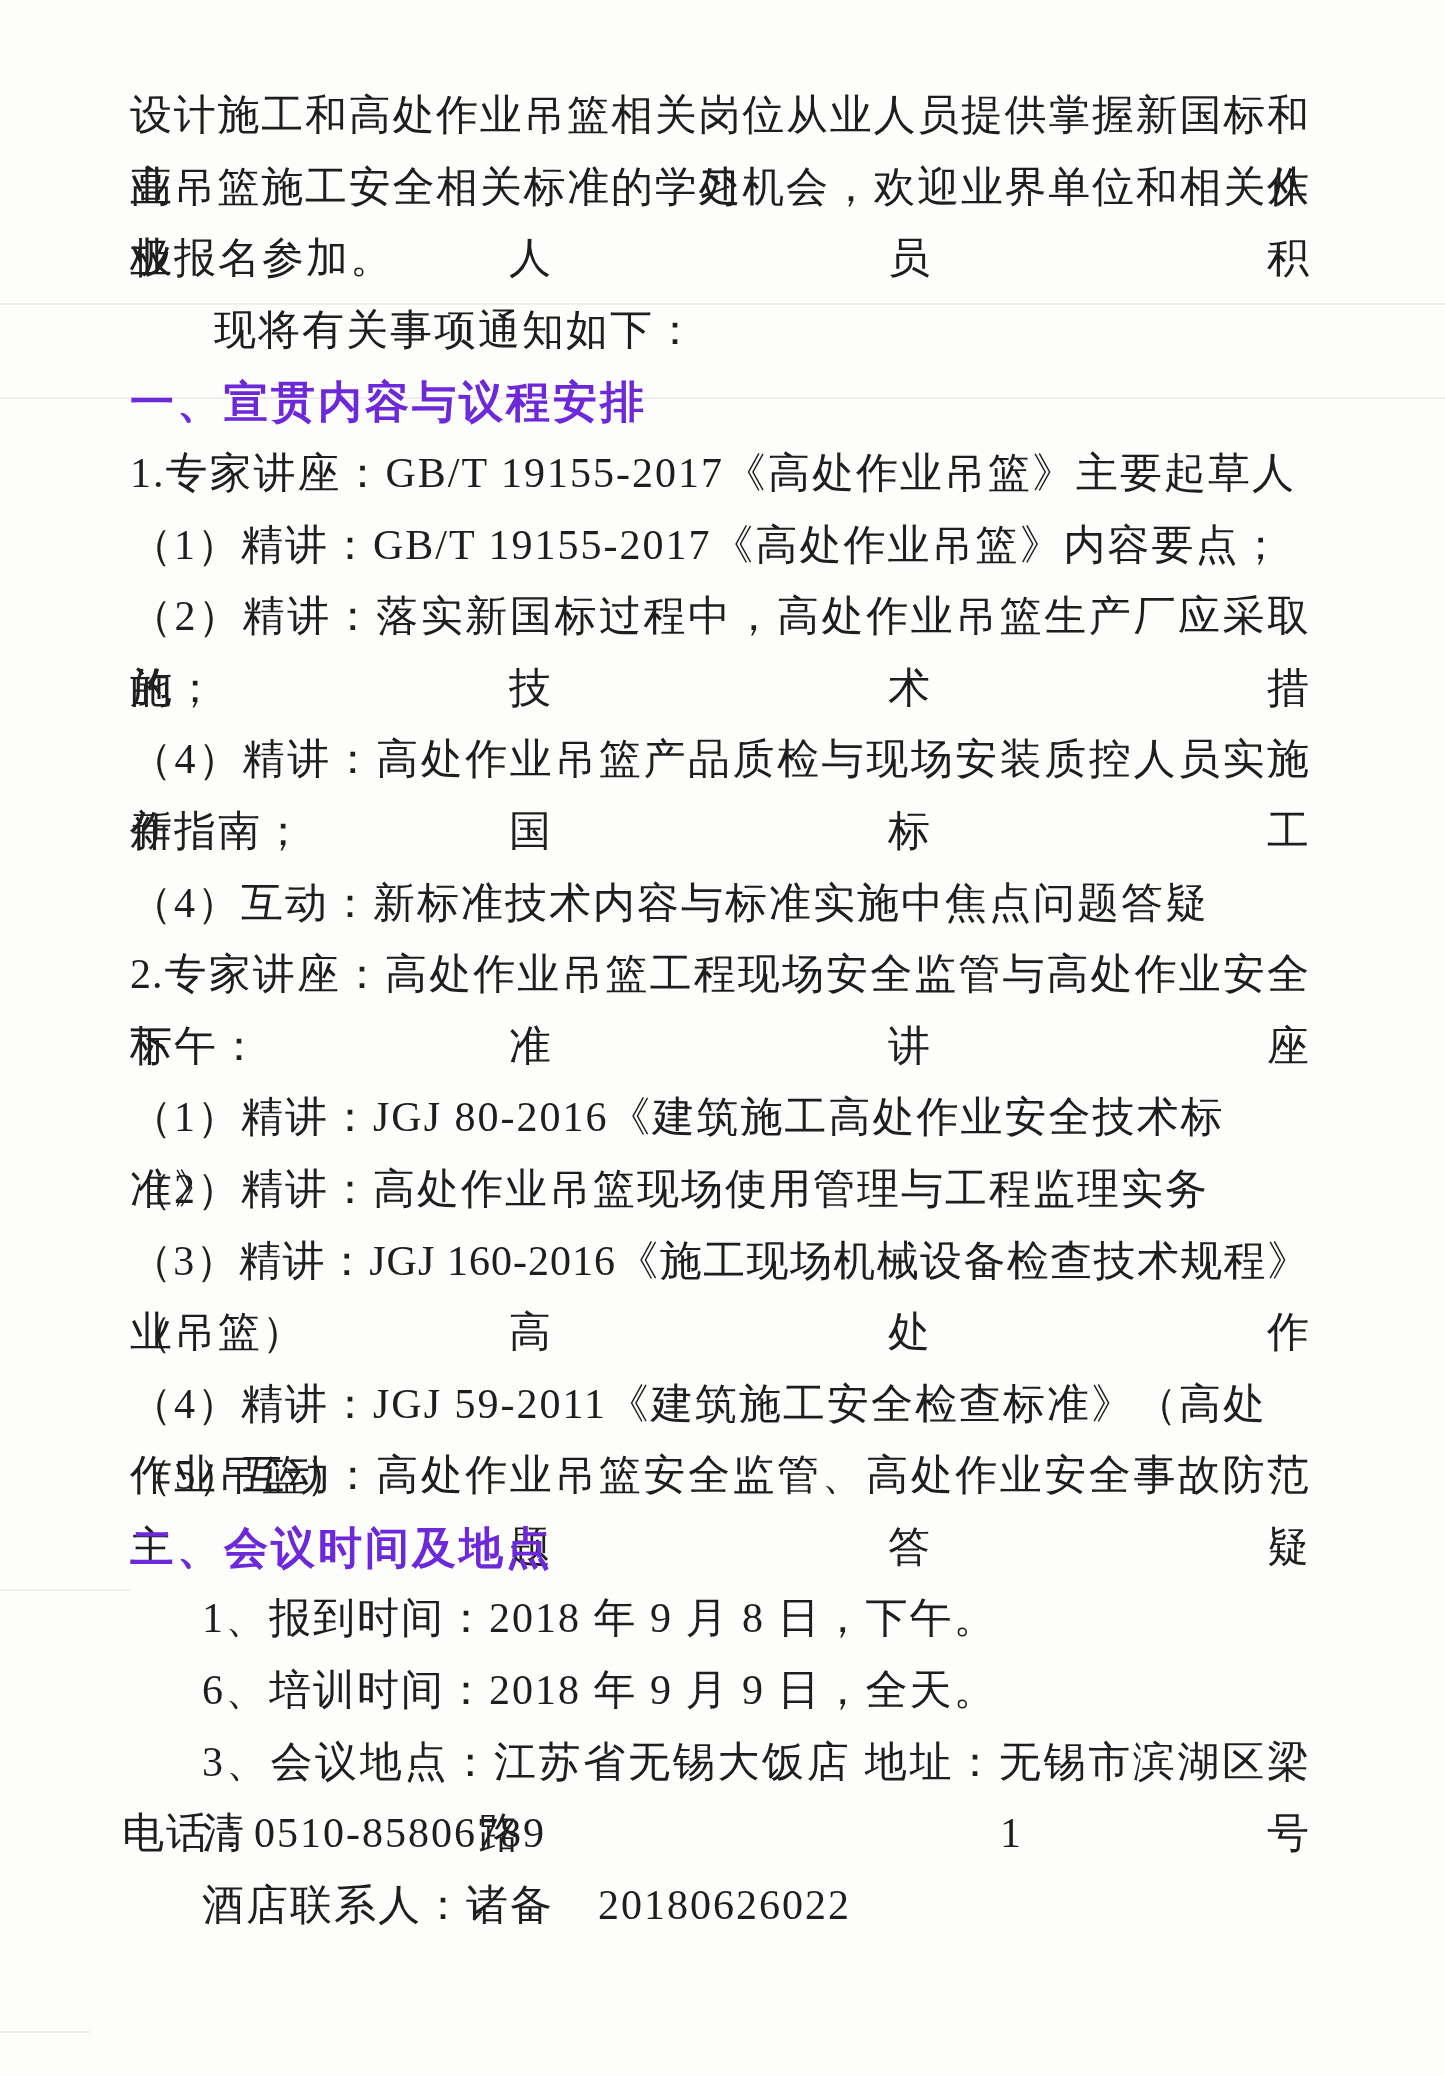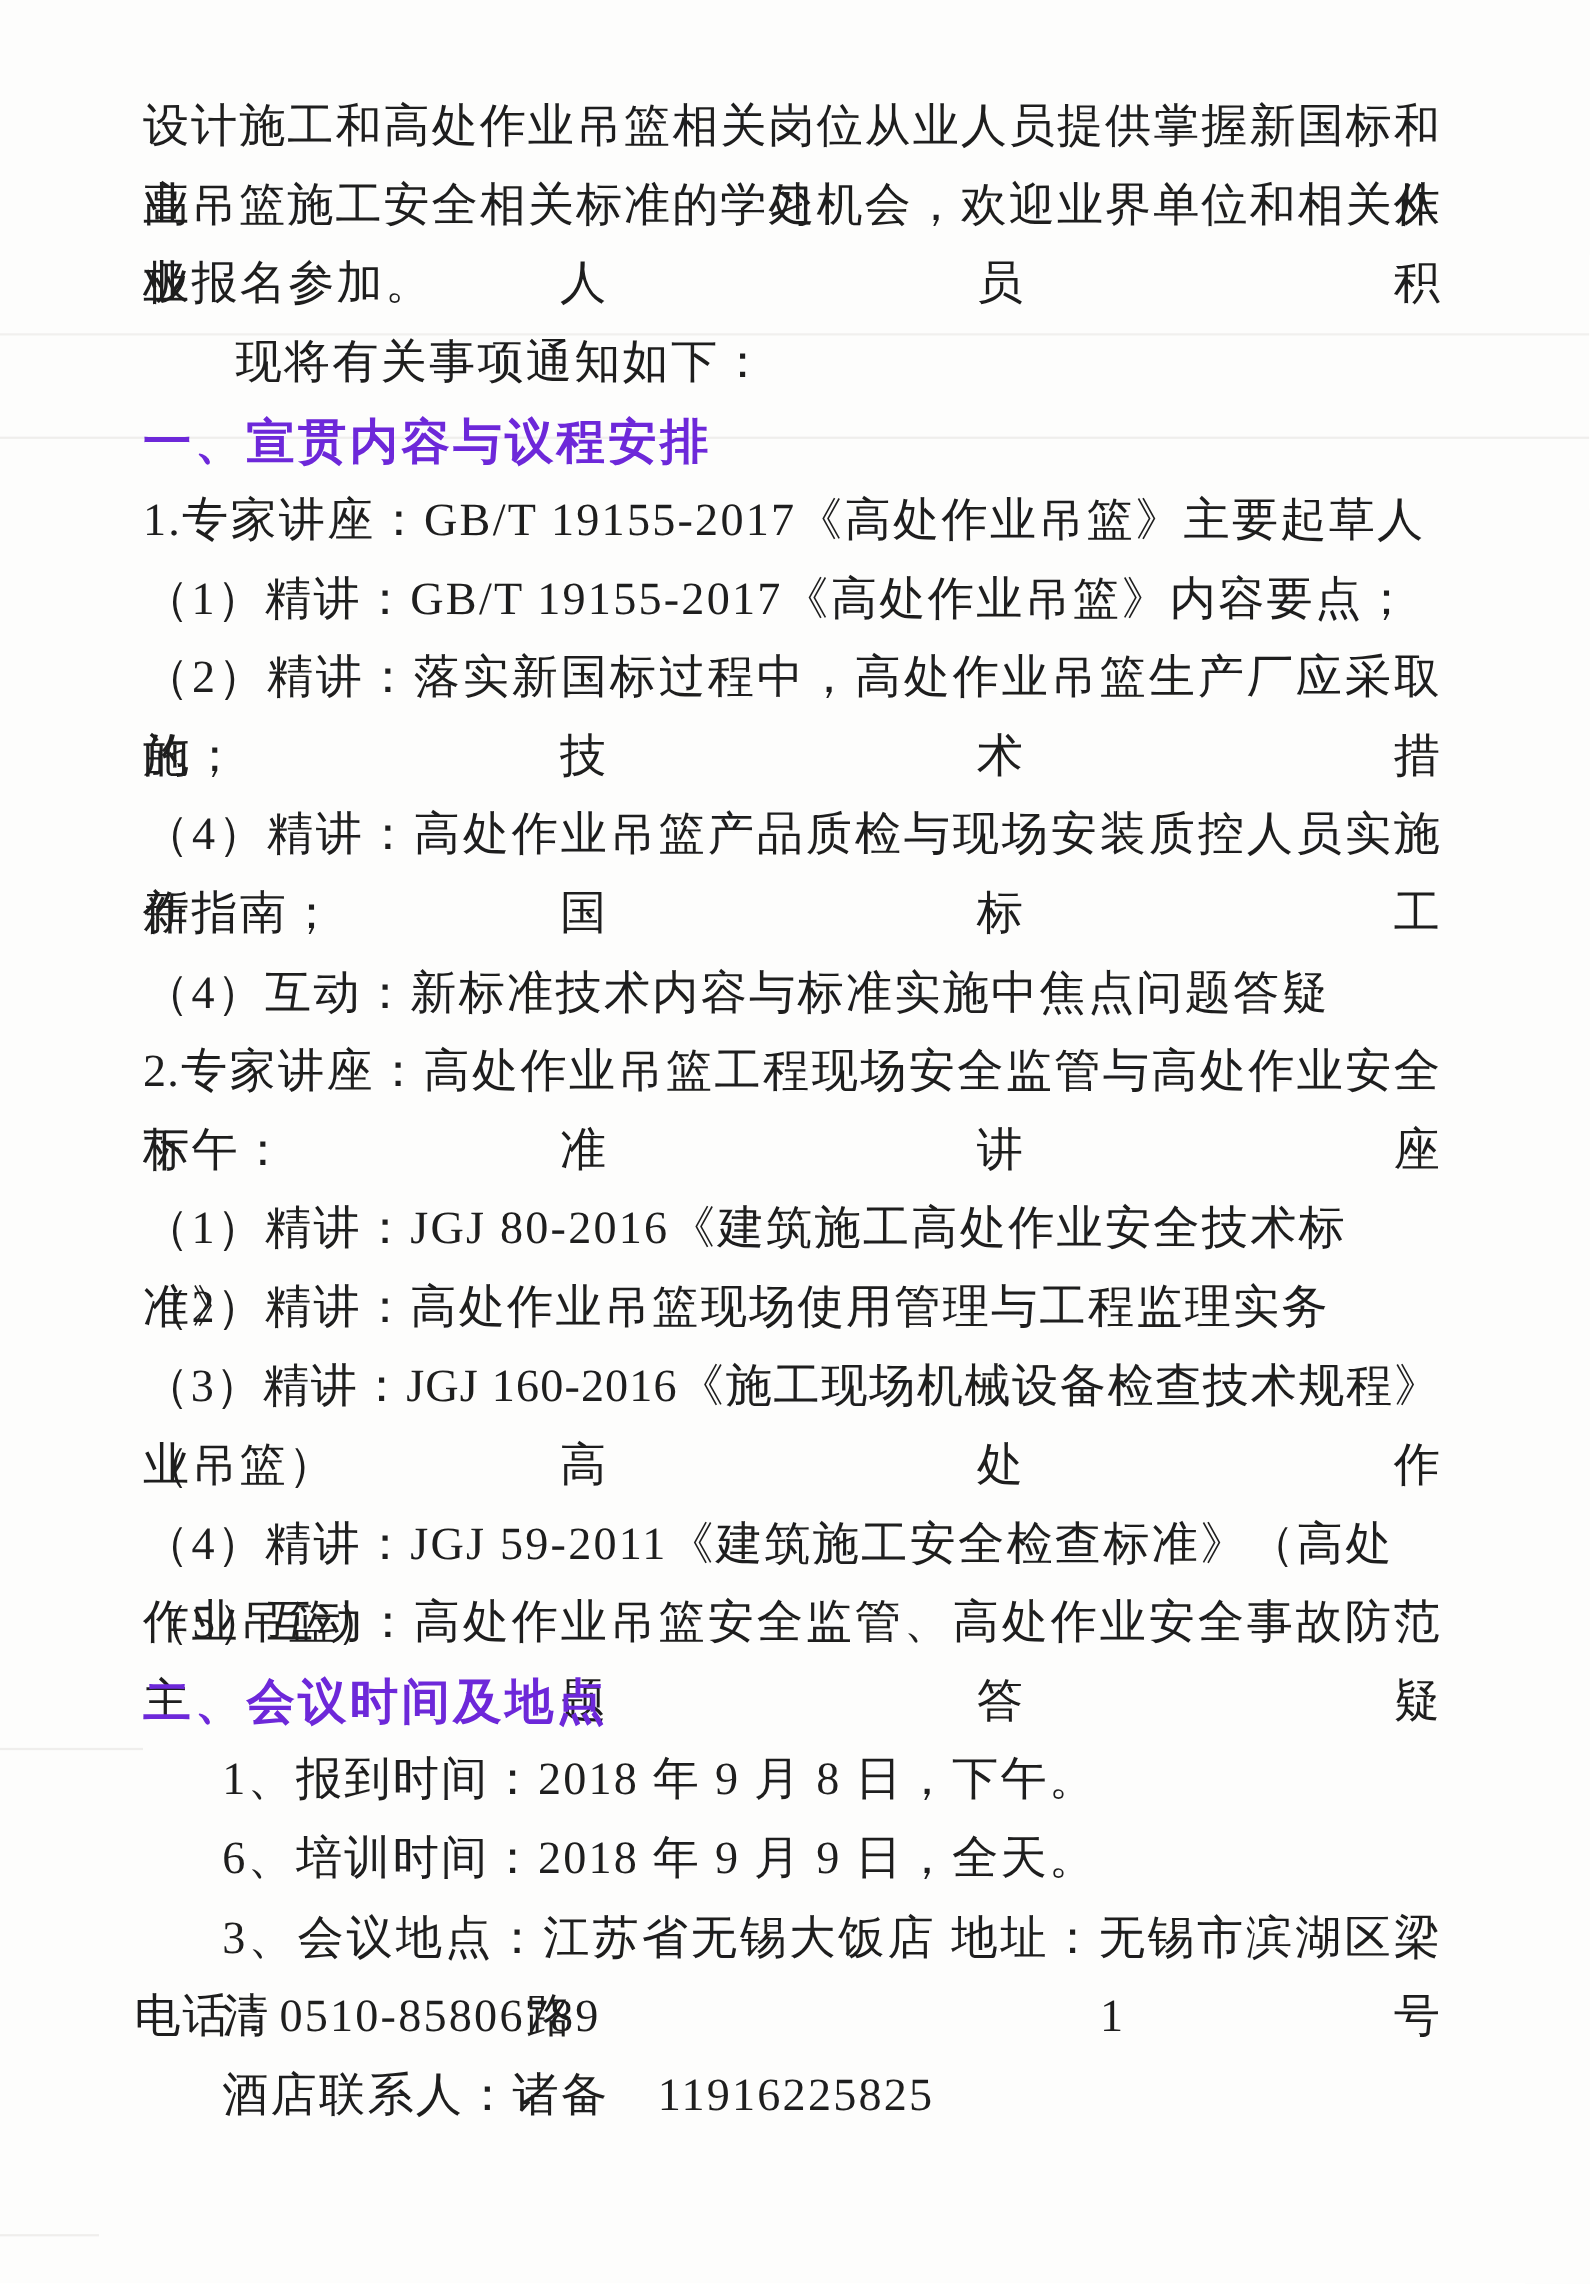--- a/index.html
+++ b/index.html
@@ -79,15 +79,15 @@
       <div class="line">（2）精讲：高处作业吊篮现场使用管理与工程监理实务</div>
       <div class="line fill">（3）精讲：JGJ 160-2016《施工现场机械设备检查技术规程》（高处作</div>
       <div class="line">业吊篮）</div>
       <div class="line">（4）精讲：JGJ 59-2011《建筑施工安全检查标准》（高处作业吊篮）</div>
       <div class="line fill">（5）互动：高处作业吊篮安全监管、高处作业安全事故防范主题答疑</div>
       <div class="line heading">二、会议时间及地点</div>
       <div class="line ind-sub">1、报到时间：2018 年 9 月 8 日，下午。</div>
       <div class="line ind-sub">6、培训时间：2018 年 9 月 9 日，全天。</div>
       <div class="line fill ind-sub">3、会议地点：江苏省无锡大饭店 地址：无锡市滨湖区梁清路 1 号</div>
       <div class="line out-left">电话：0510-85806789</div>
-      <div class="line ind-sub">酒店联系人：诸备　11916225825</div>
+      <div class="line ind-sub">酒店联系人：诸备　20180626022</div>
     </div>
 </div>
 
 </body></html>

